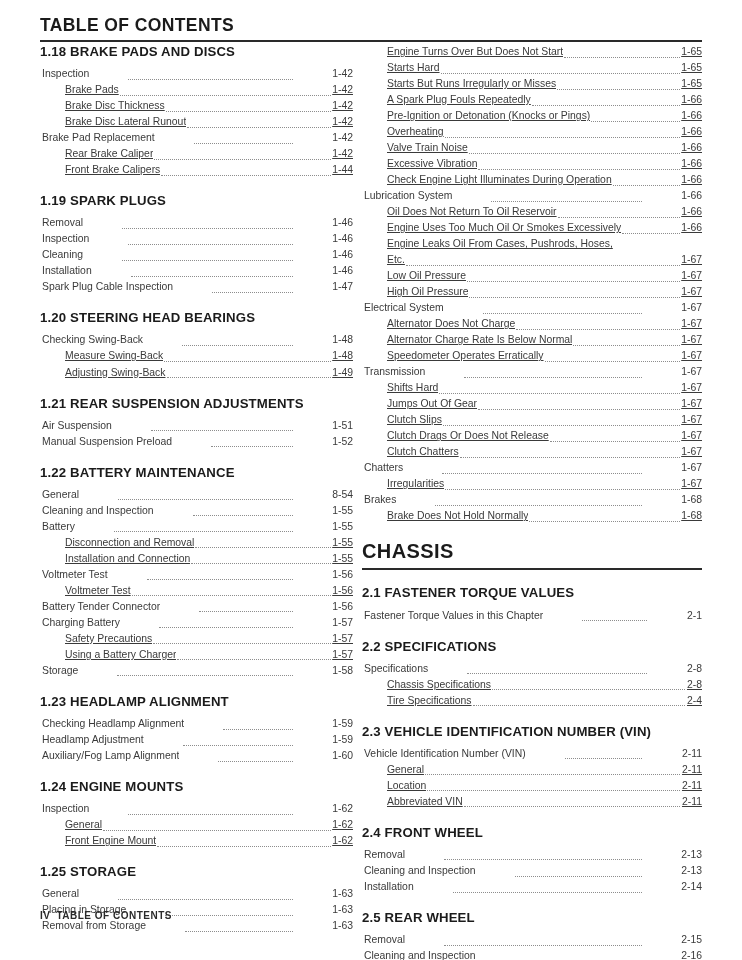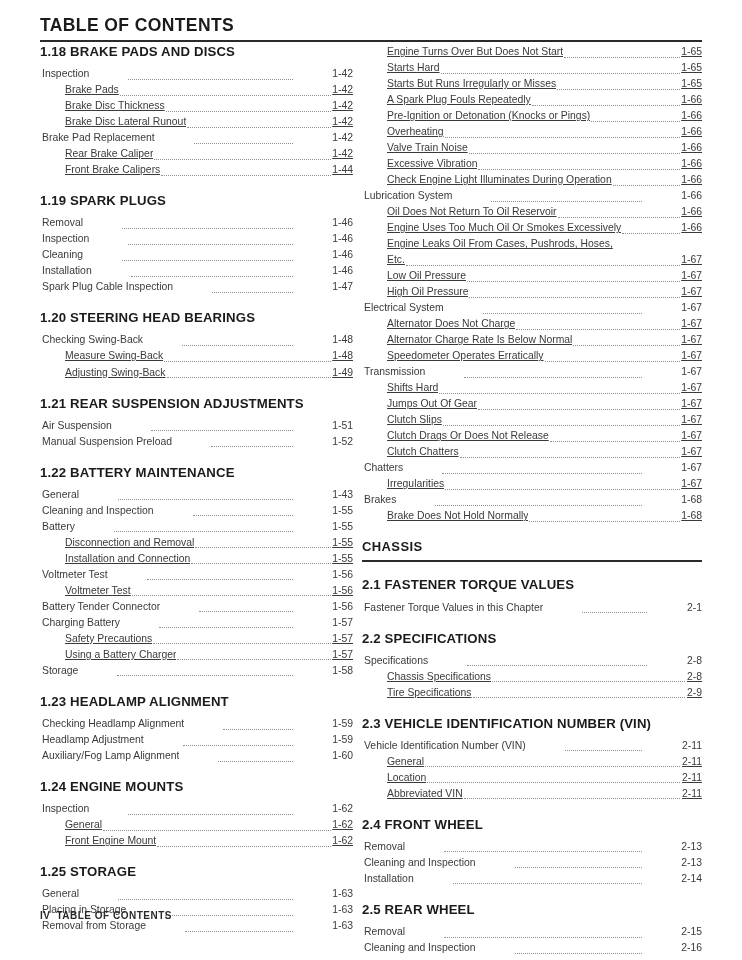--- a/index.html
+++ b/index.html
@@ -59,21 +59,21 @@
   }
   .col-left  { left: 40px;  width: 313px; }
   .col-right { left: 362px; width: 340px; }
 
   
   .part-head {
     margin-top: 16px;
     margin-bottom: 2px;
   }
   .part-head-title {
-    font-size: 13px;
+    font-size: 20px;
     font-weight: bold;
     letter-spacing: 0.4px;
     line-height: 1.15;
     padding-bottom: 5px;
   }
   .part-head-rule {
     border-bottom: 2.1px solid #2a2a2a;
   }
 
   
@@ -246,21 +246,21 @@
             <span class="label">Manual Suspension Preload</span>
             <span class="leader"></span>
             <span class="pg">1-52</span>
           </div>
         </div>
         <div class="toc-group">
           <div class="sec-head">1.22 BATTERY MAINTENANCE</div>
           <div class="toc-entry lvl1">
             <span class="label">General</span>
             <span class="leader"></span>
-            <span class="pg">1-43</span>
+            <span class="pg">8-54</span>
           </div>
           <div class="toc-entry lvl1">
             <span class="label">Cleaning and Inspection</span>
             <span class="leader"></span>
             <span class="pg">1-55</span>
           </div>
           <div class="toc-entry lvl1">
             <span class="label">Battery</span>
             <span class="leader"></span>
             <span class="pg">1-55</span>
@@ -537,21 +537,21 @@
             <span class="pg">2-8</span>
           </div>
           <div class="toc-entry lvl2">
             <span class="label">Chassis Specifications</span>
             <span class="leader"></span>
             <span class="pg">2-8</span>
           </div>
           <div class="toc-entry lvl2">
             <span class="label">Tire Specifications</span>
             <span class="leader"></span>
-            <span class="pg">2-9</span>
+            <span class="pg">2-4</span>
           </div>
         </div>
         <div class="toc-group">
           <div class="sec-head">2.3 VEHICLE IDENTIFICATION NUMBER (VIN)</div>
           <div class="toc-entry lvl1">
             <span class="label">Vehicle Identification Number (VIN)</span>
             <span class="leader"></span>
             <span class="pg">2-11</span>
           </div>
           <div class="toc-entry lvl2">

